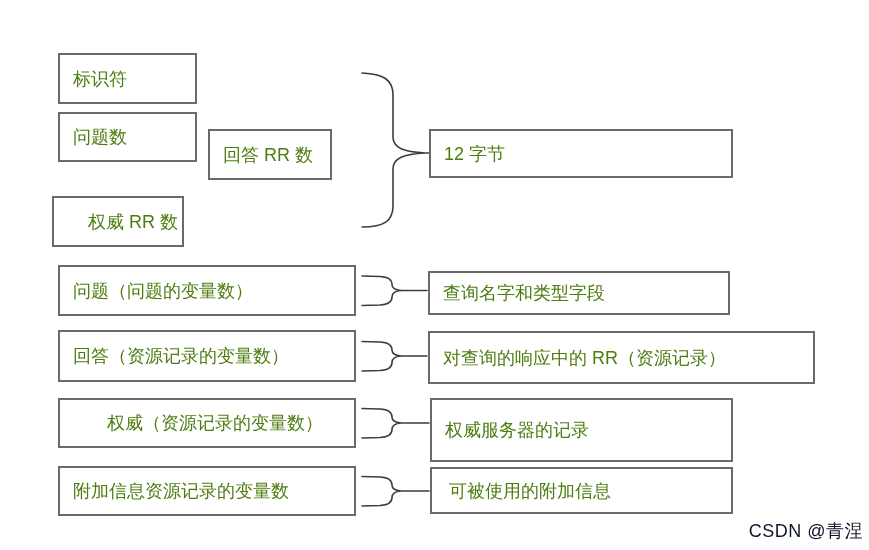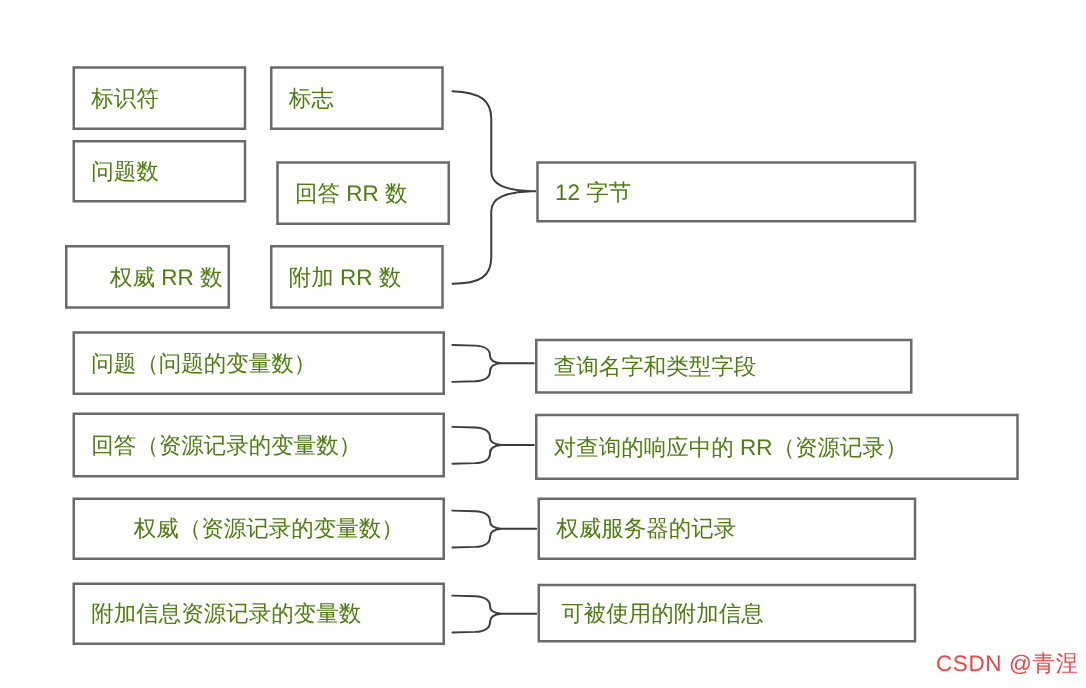--- a/index.html
+++ b/index.html
@@ -38,21 +38,21 @@
     stroke: #3d3d3d;
     stroke-width: 1.6;
     stroke-linecap: round;
     stroke-linejoin: round;
   }
   .watermark {
     position: absolute;
     right: 6px;
     top: 519px;
     font-size: 18px;
-    color: #ef4444;
+    color: #0f172a;
     letter-spacing: 0.5px;
     text-align: center;
   }
 </style>
 </head>
 <body>
 
 <div class="canvas">
 
   <svg class="connector-layer" width="869" height="550" viewBox="0 0 869 550">
@@ -67,37 +67,35 @@
              M 362,371 L 380,370.5 C 390,370 392,366.5 392,362.5 C 392,358.5 395,356.5 401,356"></path>
 
     <path d="M 362,408.5 L 380,409 C 390,409.5 392,413 392,417 C 392,421 395,422.5 401,423 L 429,423
              M 362,438 L 380,437.5 C 390,437 392,433.5 392,429.5 C 392,425.5 395,423.5 401,423"></path>
 
     <path d="M 362,476.5 L 380,477 C 390,477.5 392,481 392,485 C 392,489 395,490.5 401,491 L 429,491
              M 362,506 L 380,505.5 C 390,505 392,501.5 392,497.5 C 392,493.5 395,491.5 401,491"></path>
   </svg>
 
   <div class="box" style="left:58px; top:53px; width:139px; height:51px;">标识符</div>
-  <div class="box" style="left:216px; top:53px; width:139px; height:51px;">标志</div>
 
   <div class="box" style="left:58px; top:112px; width:139px; height:50px;">问题数</div>
-  <div class="box" style="left:221px; top:129px; width:139px; height:51px;">回答 RR 数</div>
+  <div class="box" style="left:208px; top:129px; width:124px; height:51px;">回答 RR 数</div>
 
   <div class="box" style="left:52px; top:196px; width:132px; height:51px;padding-left:34px;">权威 RR 数</div>
-  <div class="box" style="left:216px; top:196px; width:139px; height:51px;">附加 RR 数</div>
 
   <div class="box" style="left:429px; top:129px; width:304px; height:49px;">12 字节</div>
 
   <div class="box" style="left:58px; top:265px; width:298px; height:51px;">问题（问题的变量数）</div>
   <div class="box" style="left:428px; top:271px; width:302px; height:44px;text-align:right;">查询名字和类型字段</div>
 
   <div class="box" style="left:428px; top:331px; width:387px; height:53px;">对查询的响应中的 RR（资源记录）</div>
   <div class="box" style="left:58px; top:330px; width:298px; height:52px;">回答（资源记录的变量数）</div>
 
   <div class="box" style="left:58px; top:398px; width:298px; height:50px;padding-left:47px;">权威（资源记录的变量数）</div>
-  <div class="box" style="left:430px; top:398px; width:303px; height:50px;">权威服务器的记录</div>
+  <div class="box" style="left:430px; top:398px; width:303px; height:64px;">权威服务器的记录</div>
 
   <div class="box" style="left:58px; top:466px; width:298px; height:50px;">附加信息资源记录的变量数</div>
   <div class="box" style="left:430px; top:467px; width:303px; height:47px;padding-left:17px;">可被使用的附加信息</div>
 
   <div class="watermark">CSDN @青涅</div>
 
 </div>
 
 </body></html>

